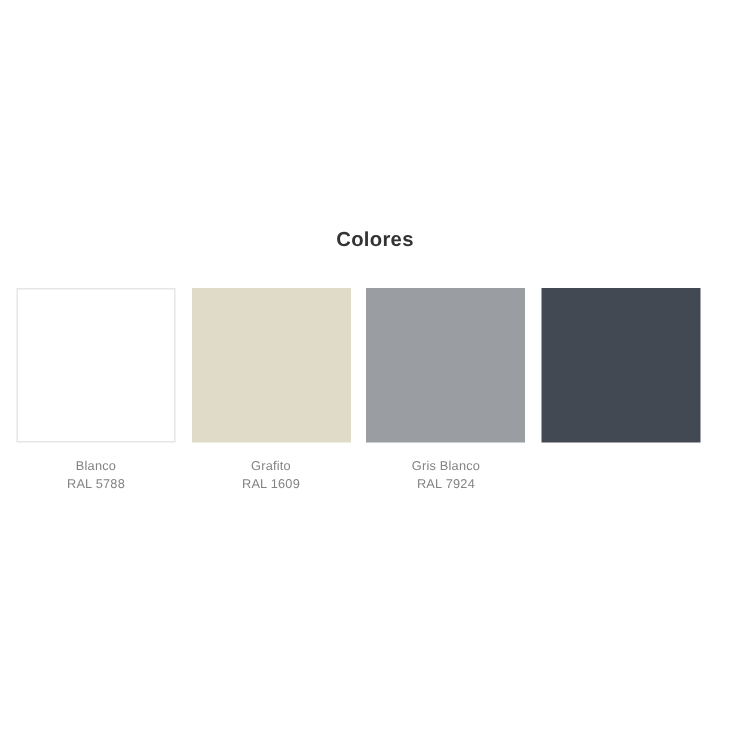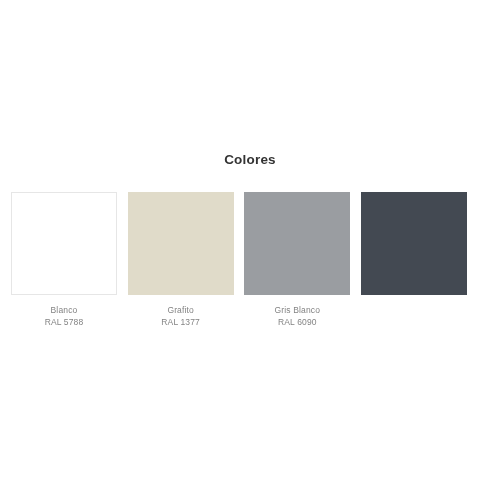--- a/index.html
+++ b/index.html
@@ -99,29 +99,29 @@
       <div class="swatch-caption" style="color: rgb(131, 131, 131); text-align: center;">
         <span class="swatch-name">Blanco</span>
         <span class="swatch-code">RAL 5788</span>
       </div>
     </div>
 
     <div class="swatch-cell">
       <div class="swatch-chip" style="background:#e0dbc9;"></div>
       <div class="swatch-caption" style="color: rgb(131, 131, 131);">
         <span class="swatch-name">Grafito</span>
-        <span class="swatch-code">RAL 1377</span>
+        <span class="swatch-code">RAL 1609</span>
       </div>
     </div>
 
     <div class="swatch-cell">
       <div class="swatch-chip" style="background:#9a9da1;"></div>
       <div class="swatch-caption" style="color: rgb(131, 131, 131);">
         <span class="swatch-name">Gris Blanco</span>
-        <span class="swatch-code">RAL 6090</span>
+        <span class="swatch-code">RAL 7924</span>
       </div>
     </div>
 
     <div class="swatch-cell">
       <div class="swatch-chip" style="background:#434952;"></div>
     </div>
 
   </div>
 </div>
 

